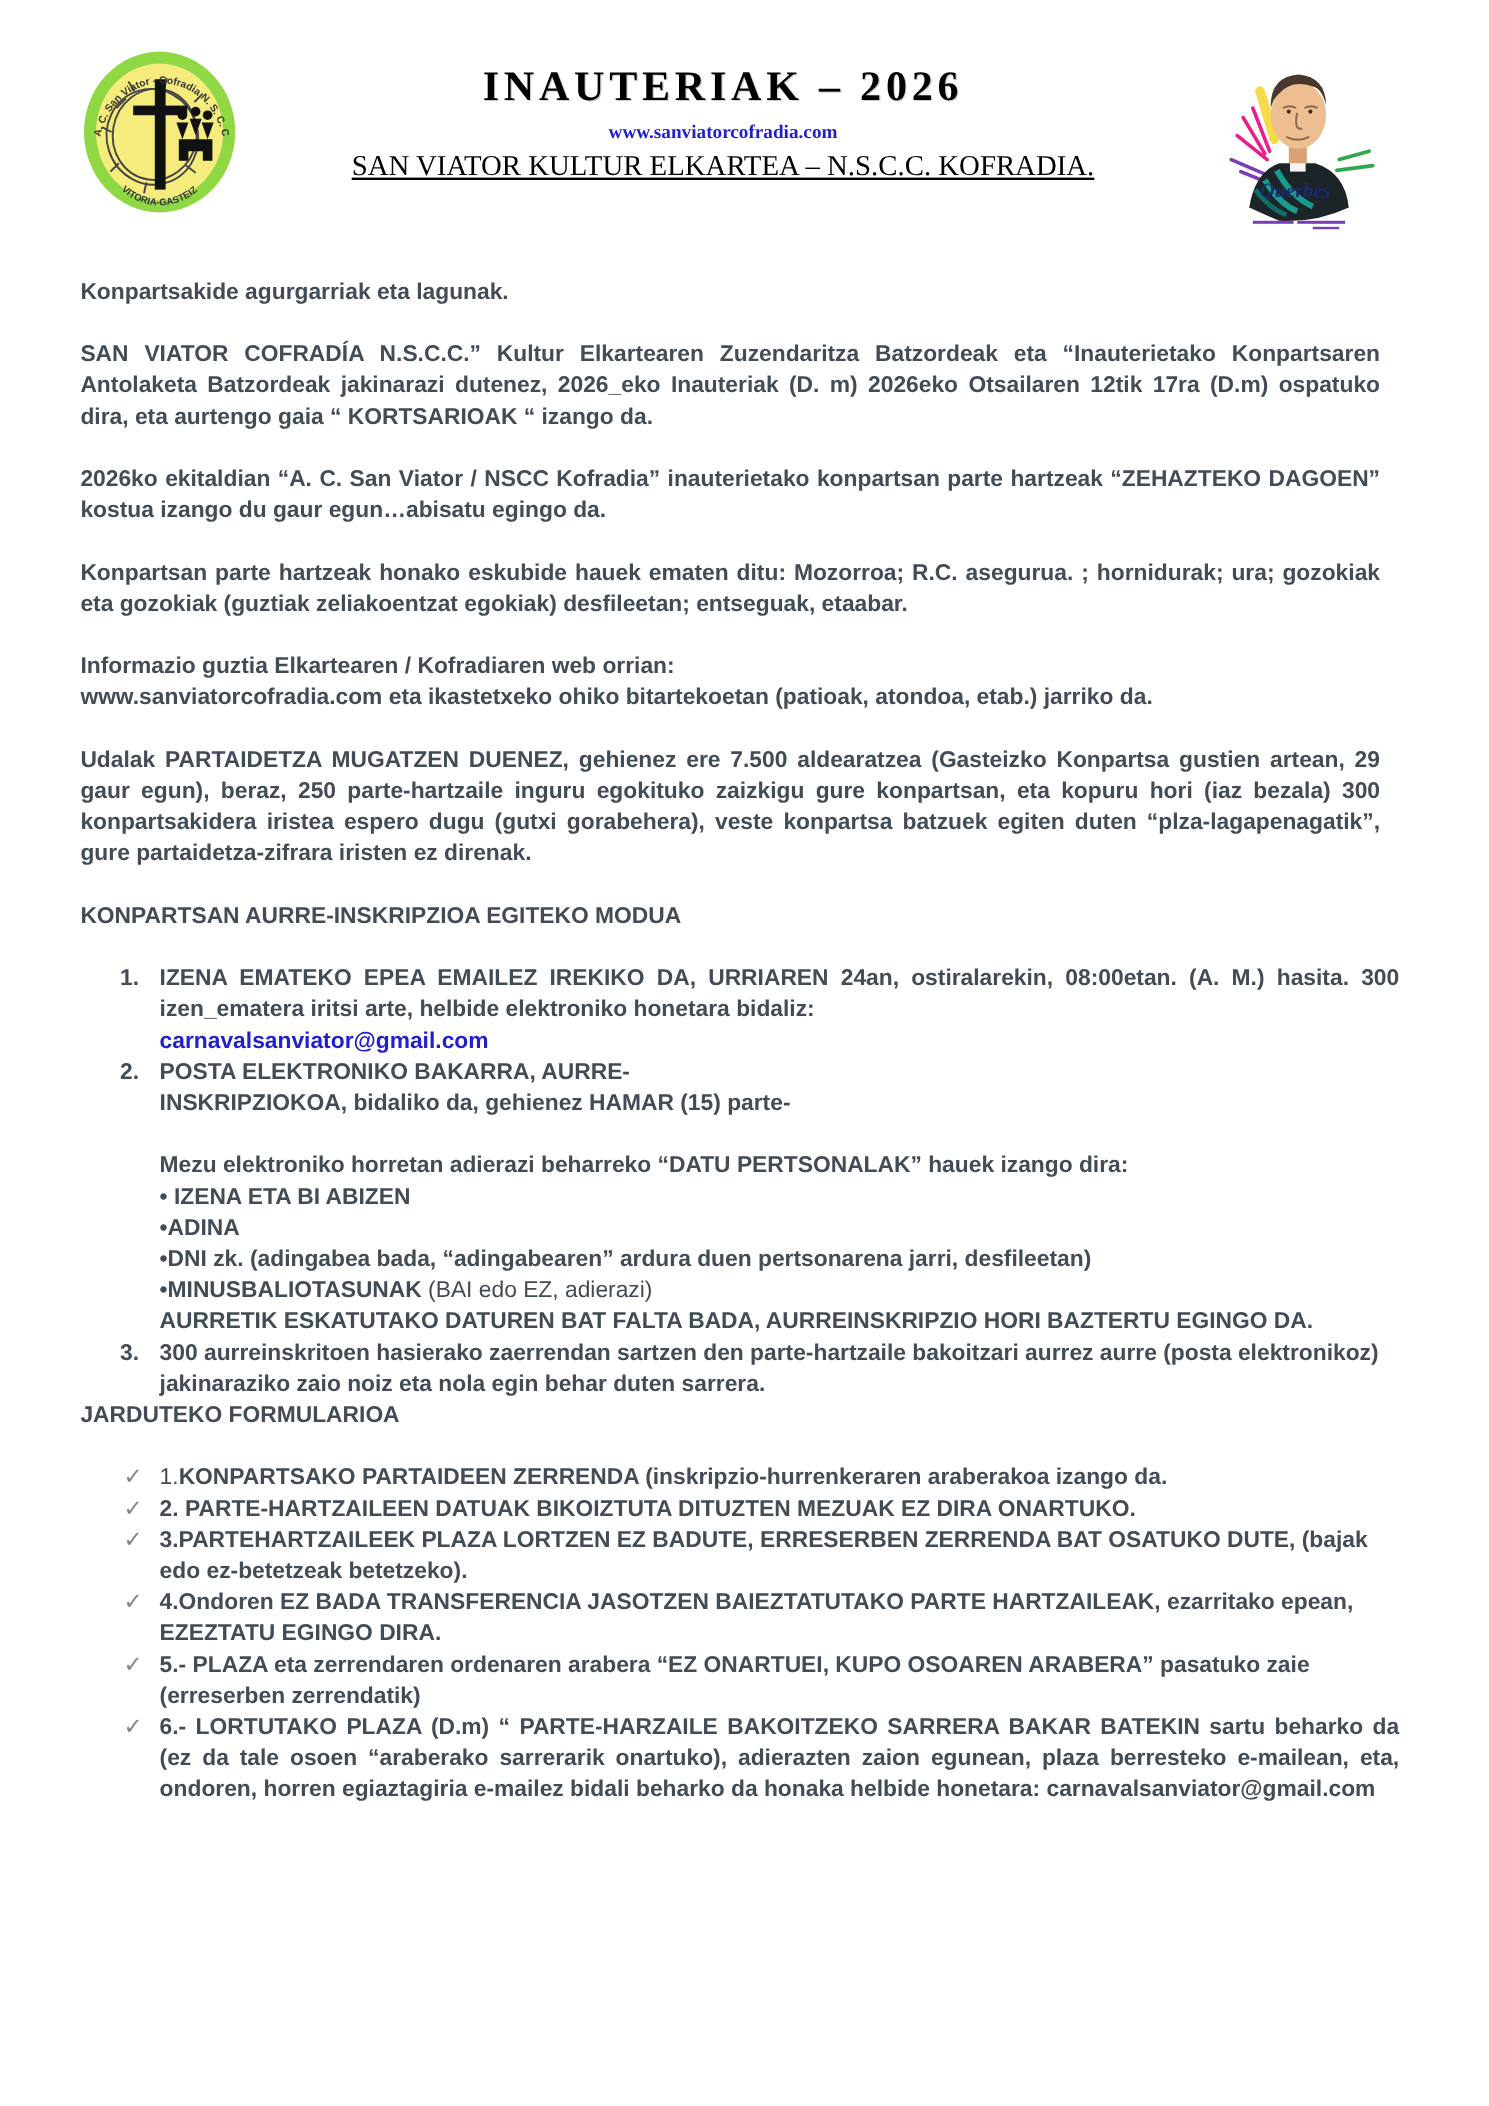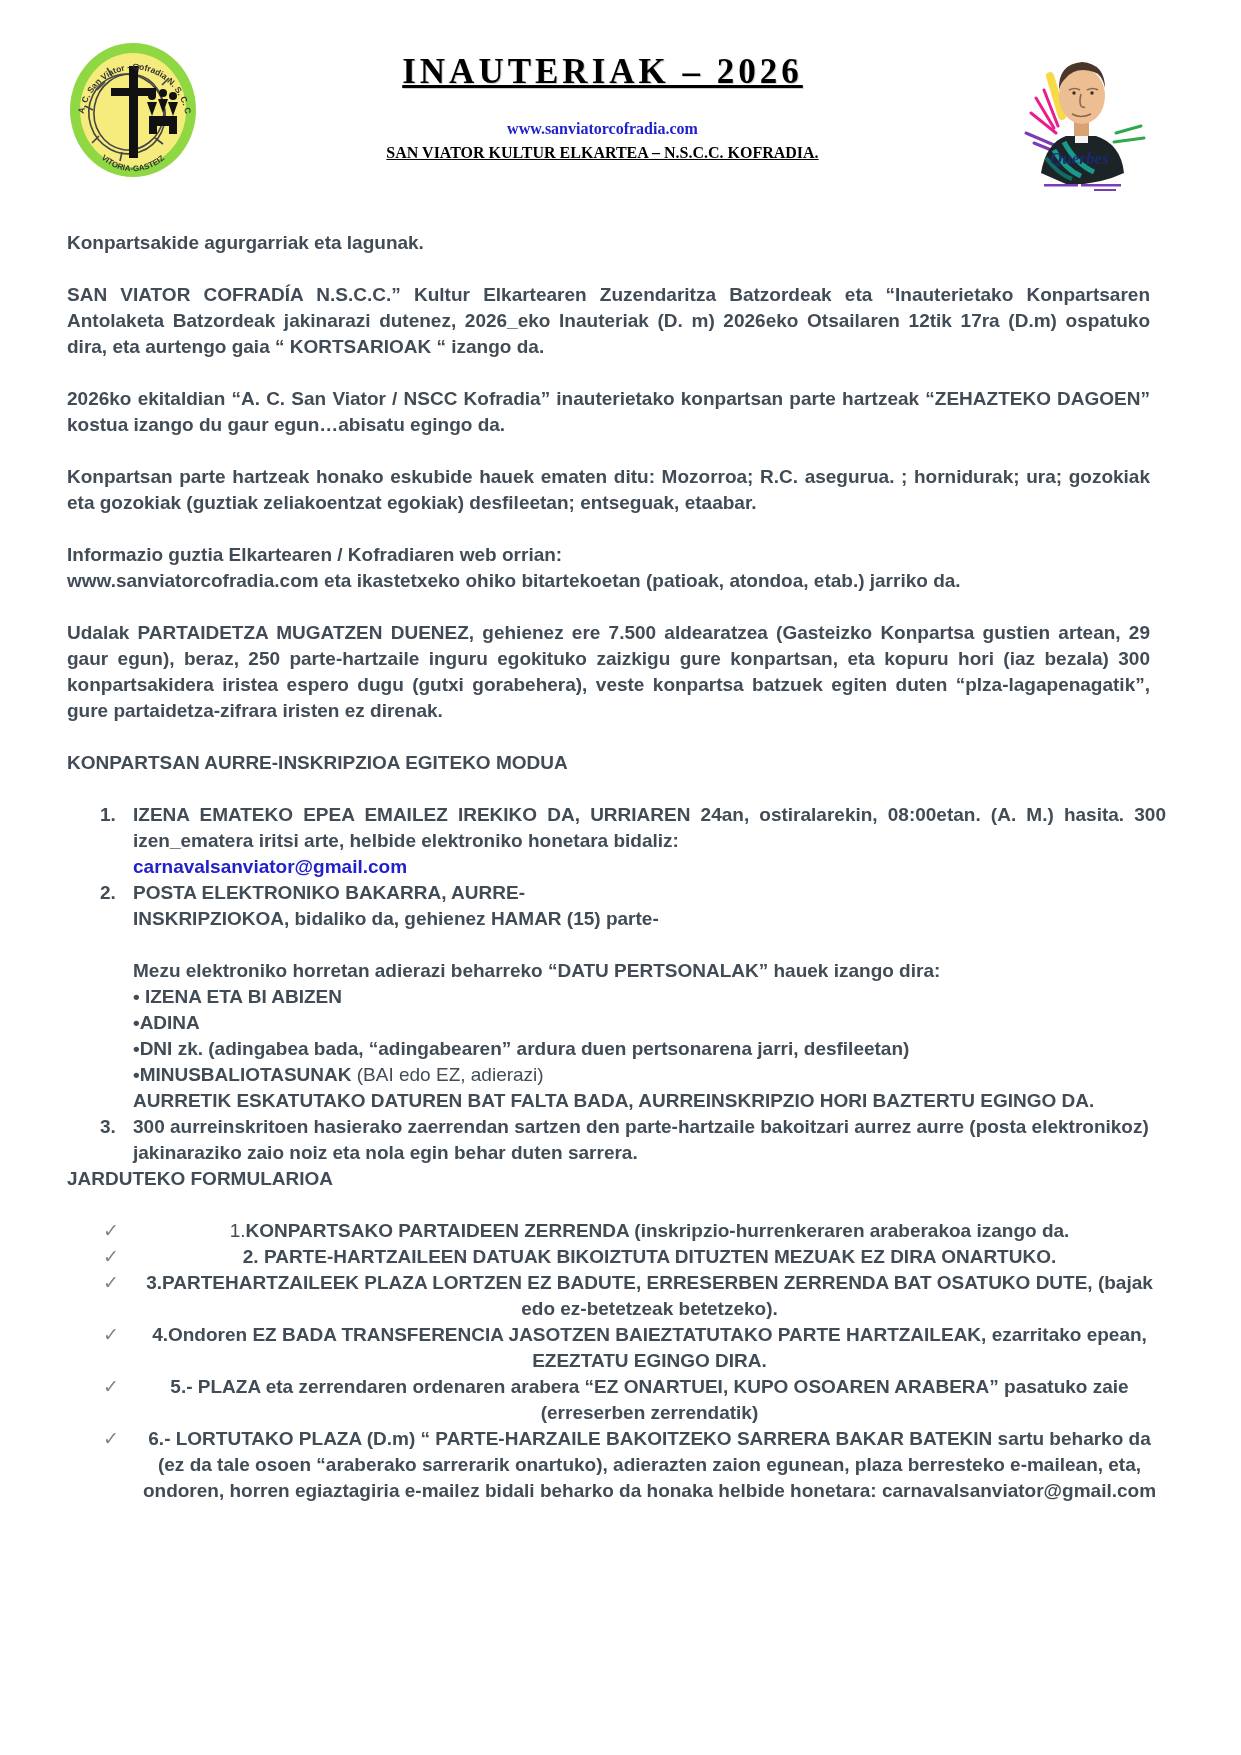--- a/index.html
+++ b/index.html
@@ -12,52 +12,52 @@
     overflow:hidden;
   }
   
   .hdr { display:flex; align-items:flex-start; margin-bottom:28px; }
   .hdr-logo { width:132px; flex:none; margin-top:2px; }
   .hdr-center { flex:1; text-align:center; padding-top:8px; }
   .hdr-portrait { width:160px; flex:none; }
   .title {
     font-family:"Liberation Serif", serif;
     font-size:35px; font-weight:bold; letter-spacing:4px;
-    color:#000; text-decoration:underline;
+    color:#000; 
     text-shadow:1px 1px 0 #cfcfcf;
-    margin:6px 0 28px 0;
+    margin:6px 0 10px 0;
   }
   .website {
     font-family:"Liberation Serif", serif;
     font-size:16px; font-weight:bold; color:#2121CC;
     margin:0 0 6px 0;
   }
   .subtitle {
     font-family:"Liberation Serif", serif;
-    font-size:16px; font-weight:bold; color:#000;
+    font-size:24px; font-weight:normal; color:#000;
     text-decoration:underline; margin:0;
   }
   
   .doc { font-size:19px; font-weight:bold; line-height:26px; }
   .doc p { margin:0 16px 26px 0; }
   .just { text-align:justify; }
   .email { color:#2121CC; font-weight:bold; text-decoration:none; cursor:pointer; }
   .sect-head { margin:40px 0 26px 0; }
   
   .nlist { margin:0 0 0 33px; }
   .nitem { display:flex; margin:0; }
   .nnum { width:33px; flex:none; }
   .ntext { flex:1; }
   .nitem + .nitem { margin-top:0; }
   .regular { font-weight:normal; }
   
   .clist { margin:26px 0 0 36px; }
   .citem { display:flex; }
   .cmark { width:30px; flex:none; color:#7d868c; font-weight:normal; }
-  .ctext { flex:1;text-align:center; }
+  .ctext { flex:1; }
 </style>
 </head>
 <body>
 
 <div class="page">
 
   <div class="hdr">
 
     <div class="hdr-logo">
       <svg width="132" height="140" viewBox="0 0 132 140">

